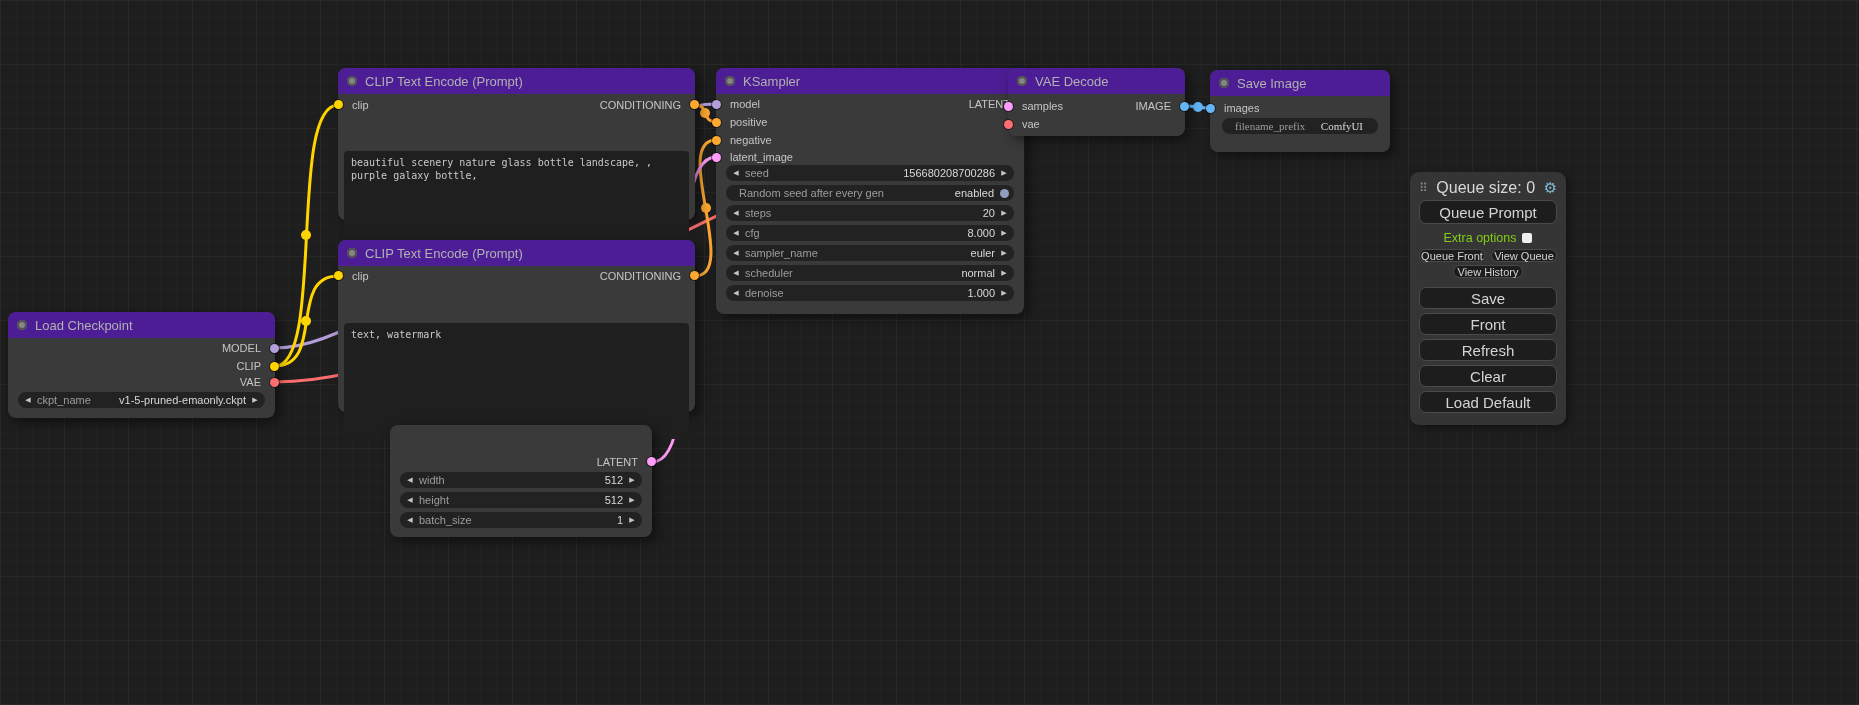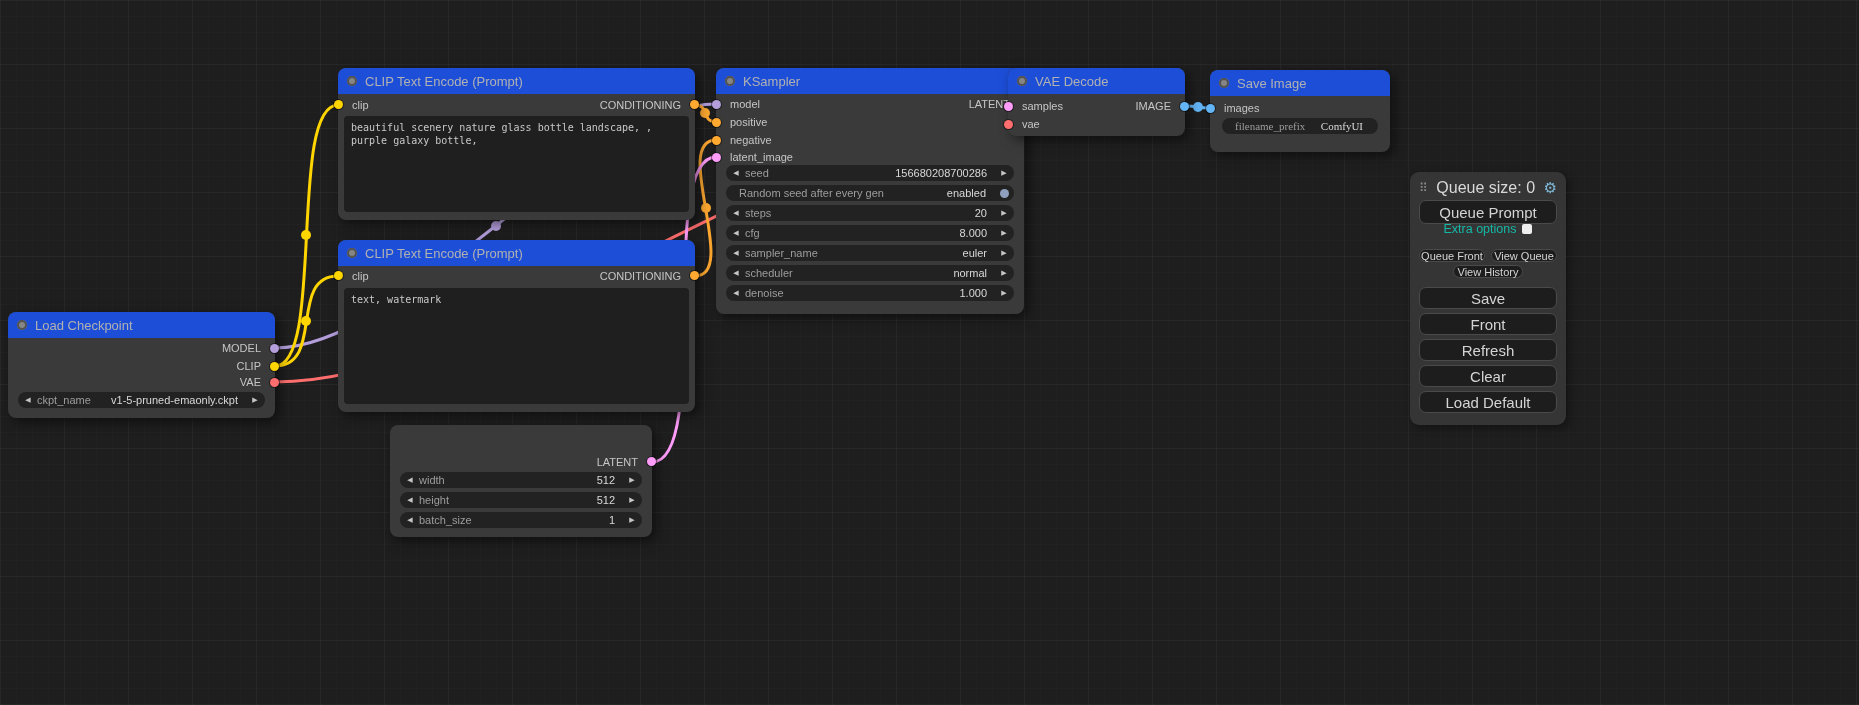--- a/index.html
+++ b/index.html
@@ -14,66 +14,66 @@
     background-size:64px 64px,64px 64px,16px 16px,16px 16px;
     font-family:"Liberation Sans", sans-serif;
   }
   #wires { position:absolute; left:0; top:0; }
 
   .node {
     position:absolute; background:#3a3a3a; border-radius:8px;
     box-shadow:4px 4px 12px rgba(0,0,0,.5);
   }
   .ntitle {
-    position:absolute; left:0; top:0; right:0; height:26px; background:#1d4ed8;
+    position:absolute; left:0; top:0; right:0; height:26px; background:#4c1d95;
     border-radius:8px 8px 0 0; display:flex; align-items:center; padding:0 9px;
     box-sizing:border-box; color:#b1b1b1; font-size:13px; white-space:nowrap;
   }
   .tdot { width:10px; height:10px; border-radius:50%; background:#868686;
     box-shadow: inset 0 0 0 2px #515151; margin-right:8px; flex:none; }
   .inlabel  { position:absolute; left:14px;  font-size:11px; color:#c6c6c6; height:18px; line-height:18px; white-space:nowrap; }
   .outlabel { position:absolute; right:14px; font-size:11px; color:#c6c6c6; height:18px; line-height:18px; white-space:nowrap; }
   .dot { position:absolute; width:9px; height:9px; border-radius:50%; box-shadow:0 0 0 1px rgba(0,0,0,.45); }
   .dot.in  { left:-4px; }
   .dot.out { right:-4px; }
 
   .widget {
     position:absolute; left:10px; right:10px; height:16px; background:#222;
     border-radius:8px; display:flex; align-items:center; font-size:11px;
     box-sizing:border-box; padding:0 5px;
   }
   .warrow { color:#c6c6c6; font-size:7px; line-height:16px; width:10px; text-align:center; flex:none; cursor:pointer; }
   .wlabel { color:#9d9d9d; margin-left:4px; white-space:nowrap; }
-  .wvalue { color:#d8d8d8; margin-left:auto; margin-right:12px; white-space:nowrap; }
+  .wvalue { color:#d8d8d8; margin-left:auto; margin-right:4px; white-space:nowrap; }
   .toggledot { width:9px; height:9px; border-radius:50%; flex:none; margin-left:2px; }
 
   .prompt {
     position:absolute; left:6px; right:6px; background:#1f1f1f; border-radius:4px;
     color:#c9c9c9; font-family:"DejaVu Sans Mono", monospace; font-size:10px;
     line-height:13px; padding:5px 7px; box-sizing:border-box;
-    white-space:pre-wrap; word-break:break-word;
+    white-space:pre-wrap; word-break:break-word;margin-top:35px;
   }
 
   #menu {
     position:absolute; left:1410px; top:172px; width:156px; height:253px;
     background:#353535; border-radius:9px; box-shadow:3px 3px 10px rgba(0,0,0,.4);
     color:#dcdcdc;
   }
   .mheader { position:absolute; top:7px; left:9px; right:9px; display:flex; align-items:center; }
   .mdrag  { color:#8a8a8a; font-size:12px; cursor:grab; flex:none; }
   .mqueue { flex:1; text-align:center; font-size:16px; color:#d8d8d8; }
   .mgear  { font-size:15px; cursor:pointer; flex:none; }
   .btn {
     position:absolute; background:#1d1d1d; border:1px solid #4a4a4a; border-radius:7px;
     color:#d4d4d4; display:flex; align-items:center; justify-content:center;
     box-sizing:border-box; cursor:pointer;
   }
   .btn.big   { left:9px; right:9px; height:22px; font-size:15px; }
   .btn.small { height:13px; font-size:11px; border-radius:8px; }
-  .mextra { position:absolute; top:50px; left:0; right:0; display:flex; align-items:center; justify-content:center; gap:6px; font-size:12.5px; color:#14b8a6; }
+  .mextra { position:absolute; top:59px; left:0; right:0; display:flex; align-items:center; justify-content:center; gap:6px; font-size:12.5px; color:#84cc16; }
   .mcheck { width:10px; height:10px; background:#efefef; border-radius:2px; cursor:pointer; }
 </style>
 </head>
 <body>
 
 <div id="canvas">
 
   <svg id="wires" width="1859" height="705">
     <path d="M275 348 C 405 348 586 104 716 104" fill="none" stroke-width="3" stroke-linecap="round" stroke="#B39DDB"></path>
     <path d="M275 366 C 325 366 288 105 338 105" fill="none" stroke-width="3" stroke-linecap="round" stroke="#FFD500"></path>

